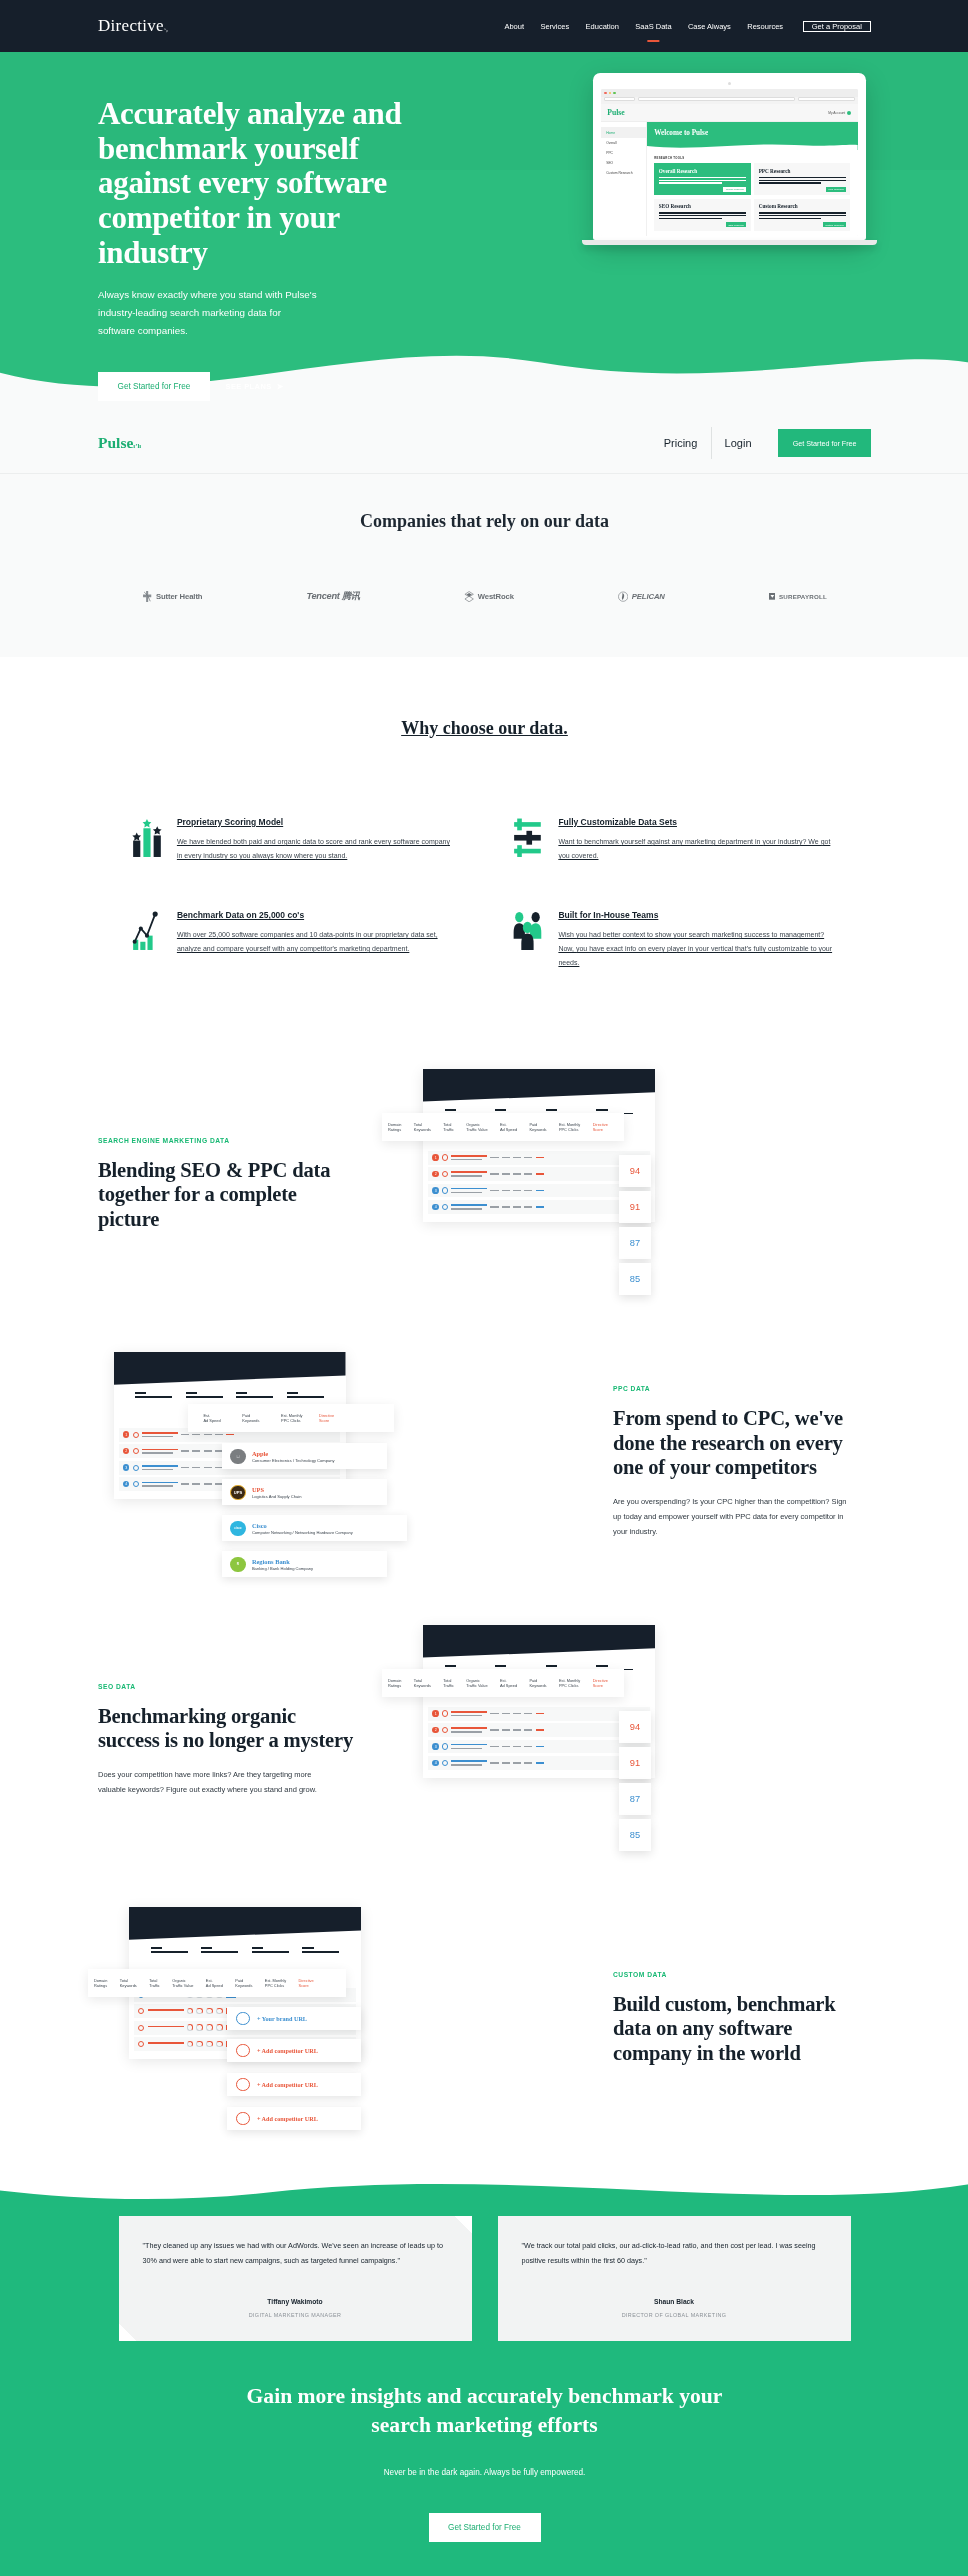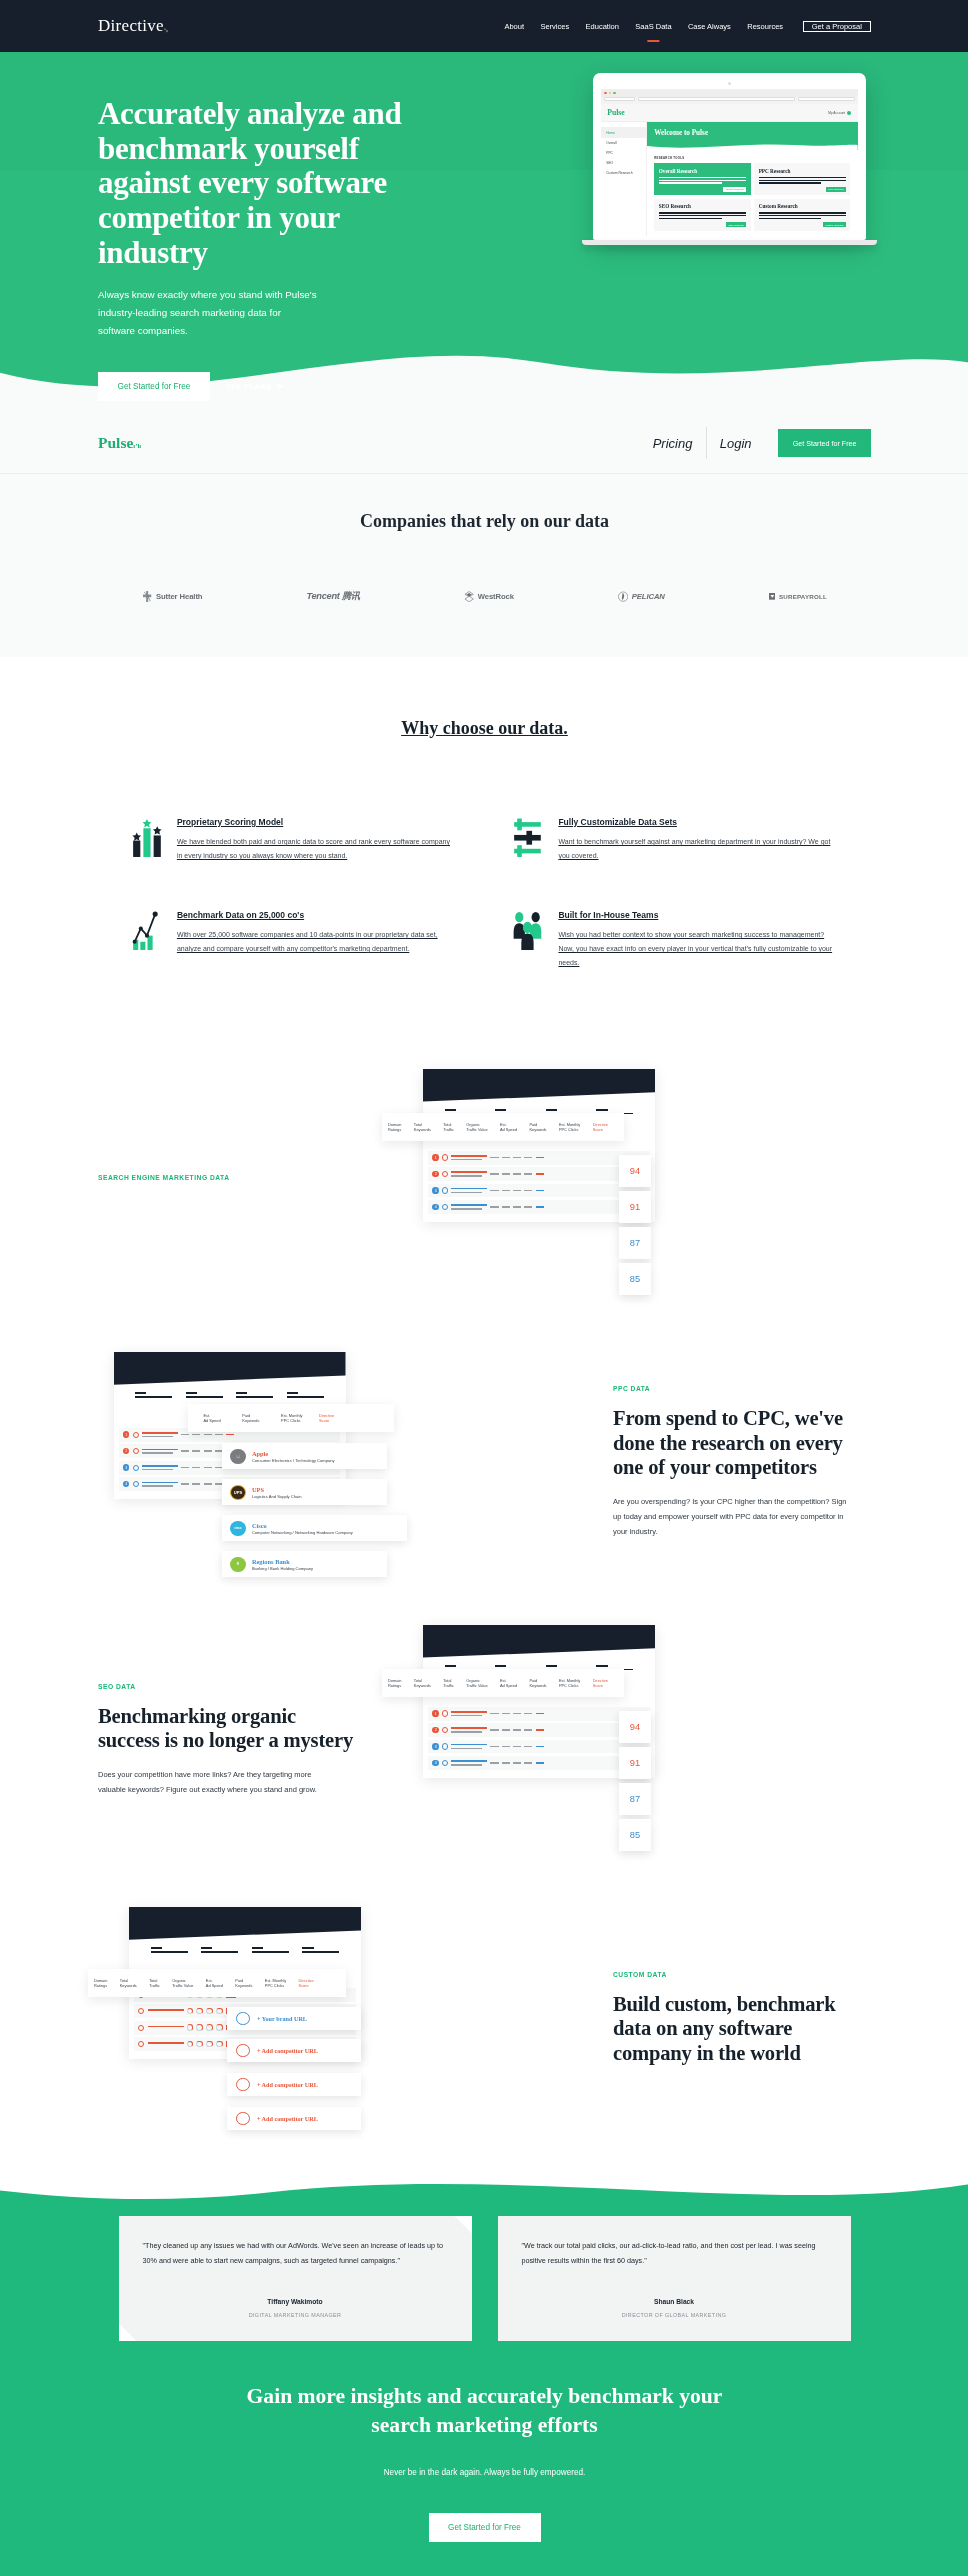--- a/index.html
+++ b/index.html
@@ -129,21 +129,21 @@
   }
 
   
   .subnav {
     background:#f9fafa; height:61px; display:flex; align-items:center;
     border-bottom:0.5px solid #eceeee;
   }
   .subnav-inner{ width:773px;margin:0 auto;display:flex;align-items:center;justify-content:space-between;}
   .pulse-logo{ font-family:"Liberation Serif",serif; font-size:15.5px; color:#1cae72; font-weight:700;}
   .subnav-right{ display:flex; align-items:center; gap:0;}
-  .subnav-right a.txt{ color:#16212b; font-size:13px; text-decoration:none; padding:0 13.4px;font-style:italic;}
+  .subnav-right a.txt{ color:#16212b; font-size:11px; text-decoration:none; padding:0 13.4px;}
   .subnav-divider{ width:0.5px; height:32px; background:#dfe2e2;}
   .btn-green{ background:#22b87c; color:#fff; font-size:7.2px; padding:9.3px 14.4px; text-decoration:none; margin-left:13.4px;}
 
   
   .companies{ background:#f9fafa; padding:37px 0 54px; }
   .companies h2{
     font-family:"Liberation Serif",serif; font-size:18px; text-align:center;
     font-weight:700; color:#1d2731;
   }
   .logo-row{
@@ -490,20 +490,21 @@
         <h3>Built for In-House Teams</h3>
         <p>Wish you had better context to show your search marketing success to management? Now, you have exact info on every player in your vertical that's fully customizable to your needs.</p>
       </div>
     </div>
   </div>
 </div>
 
 <div class="feat sec1" style="padding-top:62px">
   <div class="feat-copy left">
     <div class="eyebrow">SEARCH ENGINE MARKETING DATA</div>
+    <h2>Blending SEO &amp; PPC data together for a complete picture</h2>
   </div>
   <div class="feat-art">
     <div class="mock" style="left:36px;top:5.2px;">
       <div class="mock-header"></div>
       <div class="mock-titlebars">
         <div class="mock-tb">
             <div class="l1"></div>
             <div class="l2"></div>
           </div>
         <div class="mock-tb">

